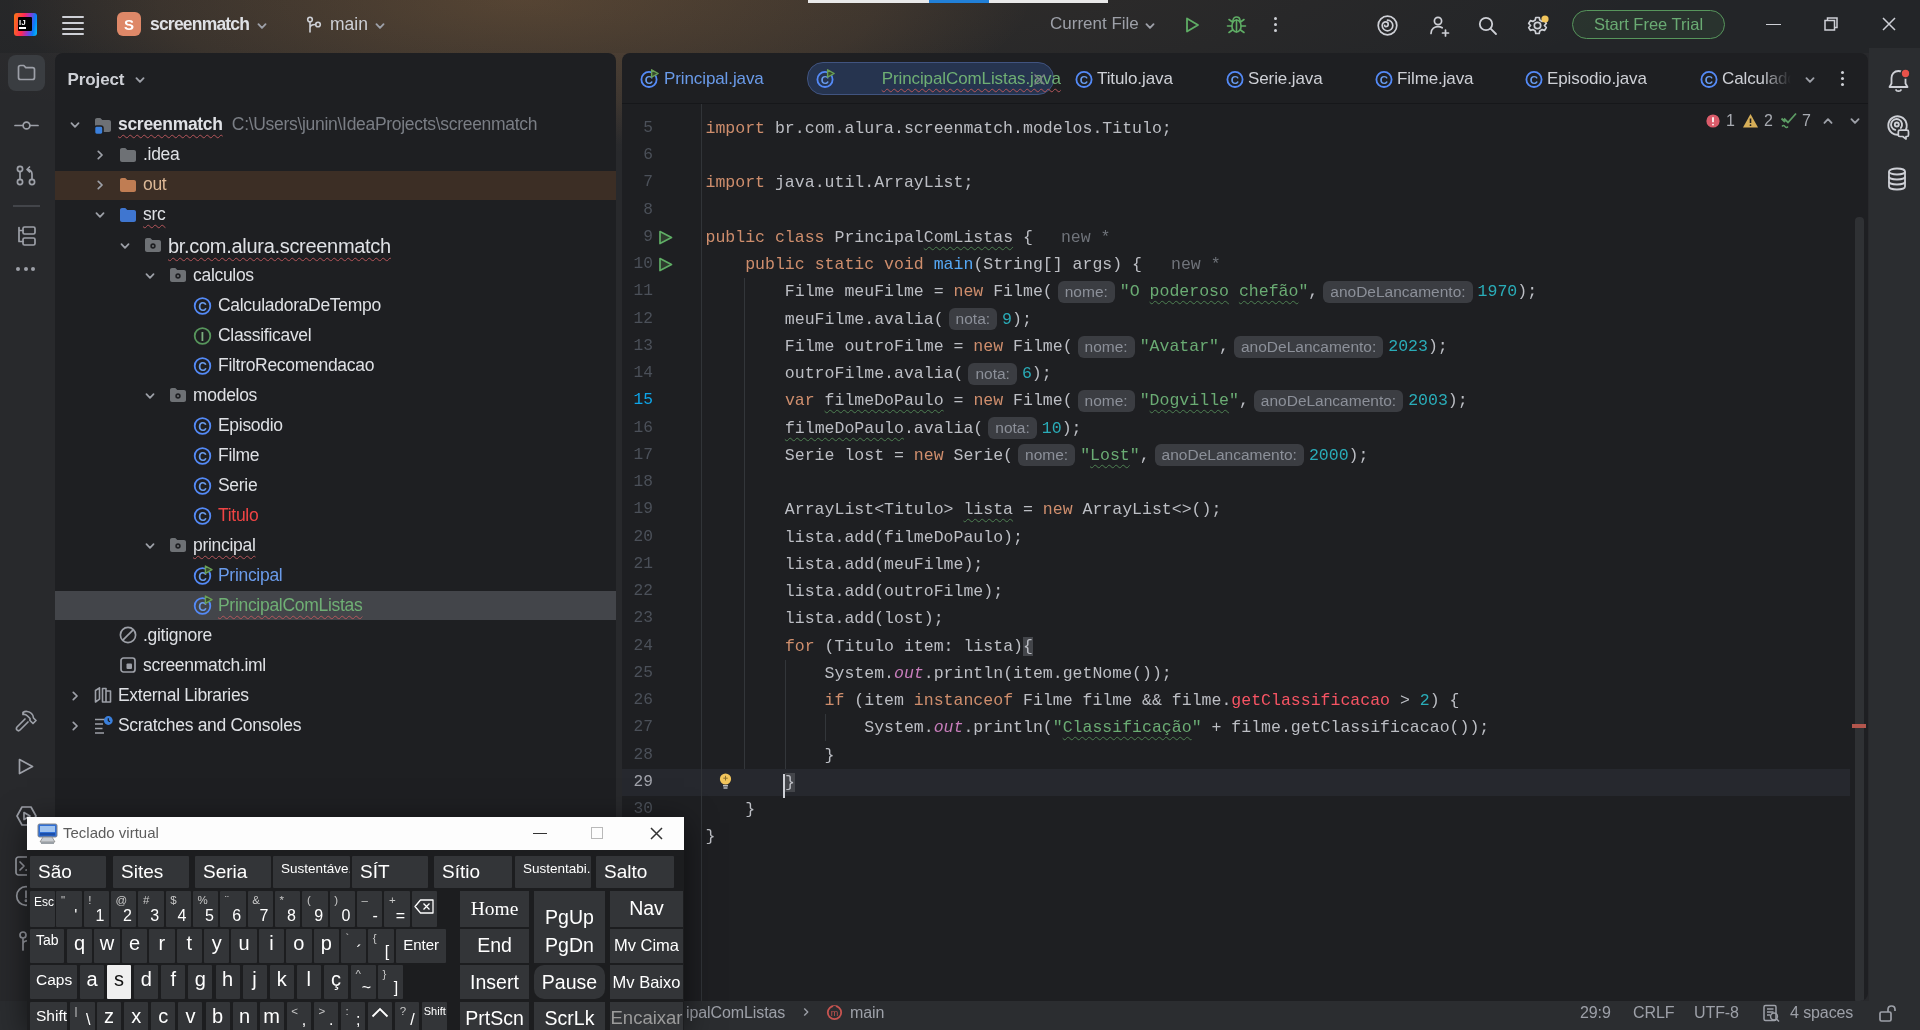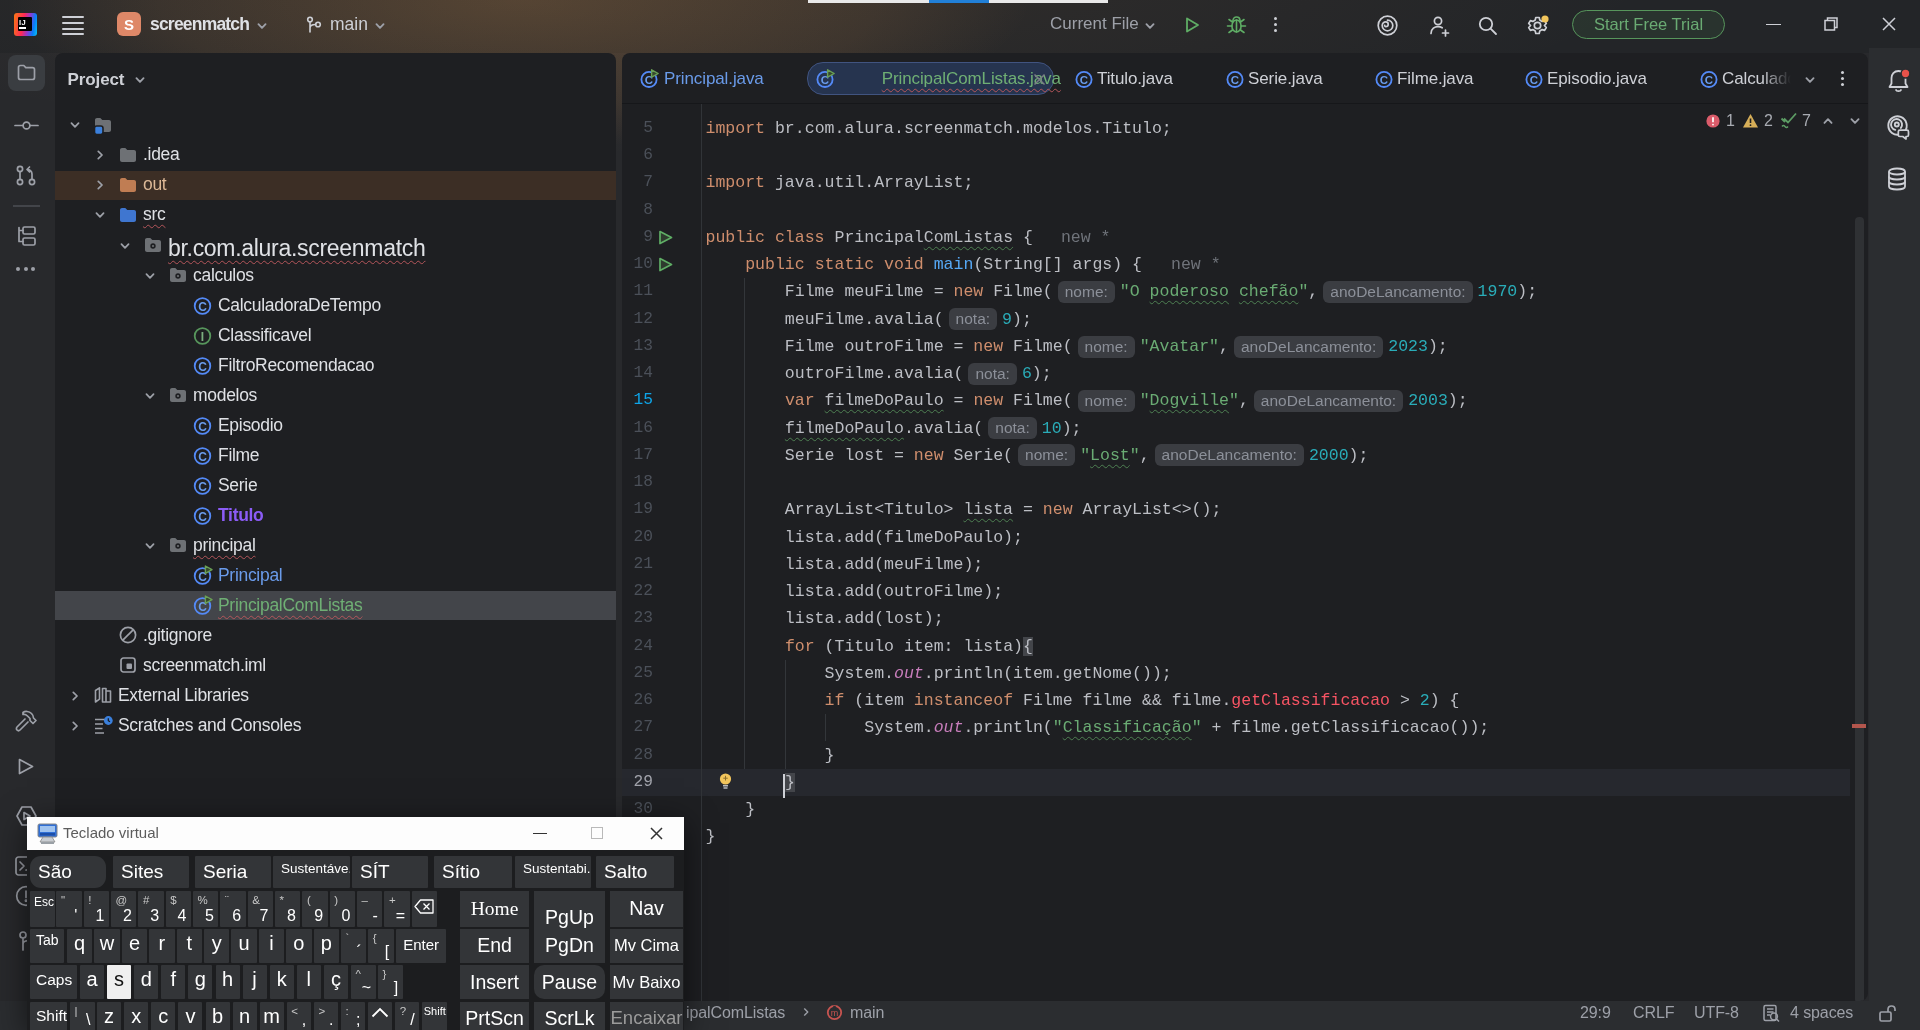--- a/index.html
+++ b/index.html
@@ -185,20 +185,21 @@
 <div class="a" style="left:0;top:538.0px;width:561px;height:29px;background:#43454A;"></div>
 <svg class="a" style="left:13.0px;top:65.0px;" width="14" height="14" viewBox="0 0 13 13">
       <path d="M3.2 4.8 L6.5 8.3 L9.8 4.8" stroke="#9DA0A8" stroke-width="1.6" fill="none" stroke-linecap="round" stroke-linejoin="round"></path>
     </svg>
 <div class="a" style="left:38.0px;top:61.5px;">
       <svg width="20" height="20" viewBox="0 0 20 20">
         <path d="M2 5 C2 3.9,2.9 3,4 3 L7.3 3 L9.3 5.1 L16 5.1 C17.1 5.1,18 6,18 7.1 L18 15 C18 16.1,17.1 17,16 17 L4 17 C2.9 17,2 16.1,2 15 Z" fill="#6E7175"></path>
         <rect x="1.5" y="11" width="8.5" height="8.5" rx="2.2" fill="#3B80DD" stroke="#1E1F22" stroke-width="1.6"></rect>
       </svg>
     </div>
+<div class="a" style="left:63.0px;top:61.0px;font-size:17.5px;letter-spacing:-0.3px;white-space:pre;"><span class="rsq" style="color:#DFE1E5;font-weight:700;">screenmatch</span><span class="" style="color:#7A7E85;font-weight:400;">&nbsp; C:\Users\junin\IdeaProjects\screenmatch</span></div>
 <svg class="a" style="left:38.0px;top:95.0px;" width="14" height="14" viewBox="0 0 13 13">
       <path d="M4.9 3.1 L8.4 6.5 L4.9 9.9" stroke="#9DA0A8" stroke-width="1.6" fill="none" stroke-linecap="round" stroke-linejoin="round"></path>
     </svg>
 <div class="a" style="left:63.0px;top:91.5px;">
       <svg width="20" height="20" viewBox="0 0 20 20">
         <path d="M2 5 C2 3.9,2.9 3,4 3 L7.3 3 L9.3 5.1 L16 5.1 C17.1 5.1,18 6,18 7.1 L18 15 C18 16.1,17.1 17,16 17 L4 17 C2.9 17,2 16.1,2 15 Z" fill="#6E7175"></path>
       </svg>
     </div>
 <div class="a" style="left:88.0px;top:91.0px;font-size:17.5px;letter-spacing:-0.3px;white-space:pre;"><span class="" style="color:#DFE1E5;font-weight:400;">.idea</span></div>
 <svg class="a" style="left:38.0px;top:125.0px;" width="14" height="14" viewBox="0 0 13 13">
@@ -222,21 +223,21 @@
 <svg class="a" style="left:63.0px;top:185.5px;" width="14" height="14" viewBox="0 0 13 13">
       <path d="M3.2 4.8 L6.5 8.3 L9.8 4.8" stroke="#9DA0A8" stroke-width="1.6" fill="none" stroke-linecap="round" stroke-linejoin="round"></path>
     </svg>
 <div class="a" style="left:88.0px;top:182.0px;">
       <svg width="20" height="20" viewBox="0 0 20 20">
         <path d="M2 5 C2 3.9,2.9 3,4 3 L7.3 3 L9.3 5.1 L16 5.1 C17.1 5.1,18 6,18 7.1 L18 15 C18 16.1,17.1 17,16 17 L4 17 C2.9 17,2 16.1,2 15 Z" fill="#6E7175"></path>
         <circle cx="10" cy="11" r="2.7" fill="#1E1F22"></circle>
         <circle cx="10" cy="11" r="1.1" fill="#6E7175"></circle>
       </svg>
     </div>
-<div class="a" style="left:113.0px;top:181.5px;font-size:23px;letter-spacing:-0.3px;white-space:pre;"><span class="rsq" style="color:#DFE1E5;font-weight:400;">br.com.alura.screenmatch</span></div>
+<div class="a" style="left:113.0px;top:181.5px;font-size:20px;letter-spacing:-0.3px;white-space:pre;"><span class="rsq" style="color:#DFE1E5;font-weight:400;">br.com.alura.screenmatch</span></div>
 <svg class="a" style="left:88.0px;top:215.5px;" width="14" height="14" viewBox="0 0 13 13">
       <path d="M3.2 4.8 L6.5 8.3 L9.8 4.8" stroke="#9DA0A8" stroke-width="1.6" fill="none" stroke-linecap="round" stroke-linejoin="round"></path>
     </svg>
 <div class="a" style="left:113.0px;top:212.0px;">
       <svg width="20" height="20" viewBox="0 0 20 20">
         <path d="M2 5 C2 3.9,2.9 3,4 3 L7.3 3 L9.3 5.1 L16 5.1 C17.1 5.1,18 6,18 7.1 L18 15 C18 16.1,17.1 17,16 17 L4 17 C2.9 17,2 16.1,2 15 Z" fill="#6E7175"></path>
         <circle cx="10" cy="11" r="2.7" fill="#1E1F22"></circle>
         <circle cx="10" cy="11" r="1.1" fill="#6E7175"></circle>
       </svg>
     </div>
@@ -293,21 +294,21 @@
         <text x="9.5" y="15.5" text-anchor="middle" font-family="Liberation Sans" font-size="12" font-weight="bold" fill="#6A9BEA">C</text>
       </svg>
     </div>
 <div class="a" style="left:163.0px;top:421.5px;font-size:17.5px;letter-spacing:-0.3px;white-space:pre;"><span class="" style="color:#DFE1E5;font-weight:400;">Serie</span></div>
 <div class="a" style="left:138.0px;top:452.0px;">
       <svg width="21" height="21" viewBox="0 0 21 21">
         <circle cx="9.5" cy="11" r="7.8" fill="none" stroke="#548AF7" stroke-width="1.8"></circle>
         <text x="9.5" y="15.5" text-anchor="middle" font-family="Liberation Sans" font-size="12" font-weight="bold" fill="#6A9BEA">C</text>
       </svg>
     </div>
-<div class="a" style="left:163.0px;top:451.5px;font-size:17.5px;letter-spacing:-0.3px;white-space:pre;"><span class="" style="color:#8b5cf6;font-weight:700;">Titulo</span></div>
+<div class="a" style="left:163.0px;top:451.5px;font-size:17.5px;letter-spacing:-0.3px;white-space:pre;"><span class="" style="color:#ef4444;font-weight:400;">Titulo</span></div>
 <svg class="a" style="left:88.0px;top:485.5px;" width="14" height="14" viewBox="0 0 13 13">
       <path d="M3.2 4.8 L6.5 8.3 L9.8 4.8" stroke="#9DA0A8" stroke-width="1.6" fill="none" stroke-linecap="round" stroke-linejoin="round"></path>
     </svg>
 <div class="a" style="left:113.0px;top:482.0px;">
       <svg width="20" height="20" viewBox="0 0 20 20">
         <path d="M2 5 C2 3.9,2.9 3,4 3 L7.3 3 L9.3 5.1 L16 5.1 C17.1 5.1,18 6,18 7.1 L18 15 C18 16.1,17.1 17,16 17 L4 17 C2.9 17,2 16.1,2 15 Z" fill="#6E7175"></path>
         <circle cx="10" cy="11" r="2.7" fill="#1E1F22"></circle>
         <circle cx="10" cy="11" r="1.1" fill="#6E7175"></circle>
       </svg>
     </div>
@@ -591,21 +592,21 @@
 <path d="M7 14 L16 14 L19 19 L4 19 Z" fill="#C9CDD2" stroke="#888" stroke-width="0.8"></path>
 <rect x="5" y="19" width="13" height="2" fill="#9AA0A6"></rect>
     </svg>
 <div class="a" style="left:36px;top:7px;font-size:15px;color:#5C5C5C;">Teclado virtual</div>
 <div class="a" style="left:506px;top:15.5px;width:14px;height:1.8px;background:#333;"></div>
 <div class="a" style="left:564px;top:10px;width:12px;height:12px;border:1.6px solid #B9B9B9;"></div>
 <svg class="a" style="left:622.5px;top:10px;" width="13" height="13" viewBox="0 0 13 13">
 <path d="M1 1 L12 12 M12 1 L1 12" stroke="#333" stroke-width="1.5"></path>
     </svg>
 <div class="a" style="left:0;top:33px;width:657px;height:180px;background:#1C1D1F;"></div>
-<div class="key" style="left:3.0px;top:38.5px;width:76.0px;height:32.5px;background:#333538;overflow:hidden;border-radius:11px;">
+<div class="key" style="left:3.0px;top:38.5px;width:76.0px;height:32.5px;background:#333538;overflow:hidden;">
       <div style="position:absolute;left:8px;top:5px;font-size:19.0px;white-space:nowrap;">São</div>
     </div>
 <div class="key" style="left:86.0px;top:38.5px;width:76.0px;height:32.5px;background:#333538;overflow:hidden;">
       <div style="position:absolute;left:8px;top:5px;font-size:19.0px;white-space:nowrap;">Sites</div>
     </div>
 <div class="key" style="left:168.0px;top:38.5px;width:76.0px;height:32.5px;background:#333538;overflow:hidden;">
       <div style="position:absolute;left:8px;top:5px;font-size:19.0px;white-space:nowrap;">Seria</div>
     </div>
 <div class="key" style="left:246.0px;top:38.5px;width:77.0px;height:32.5px;background:#333538;overflow:hidden;">
       <div style="position:absolute;left:8px;top:5px;font-size:13.5px;white-space:nowrap;">Sustentáve...</div>

